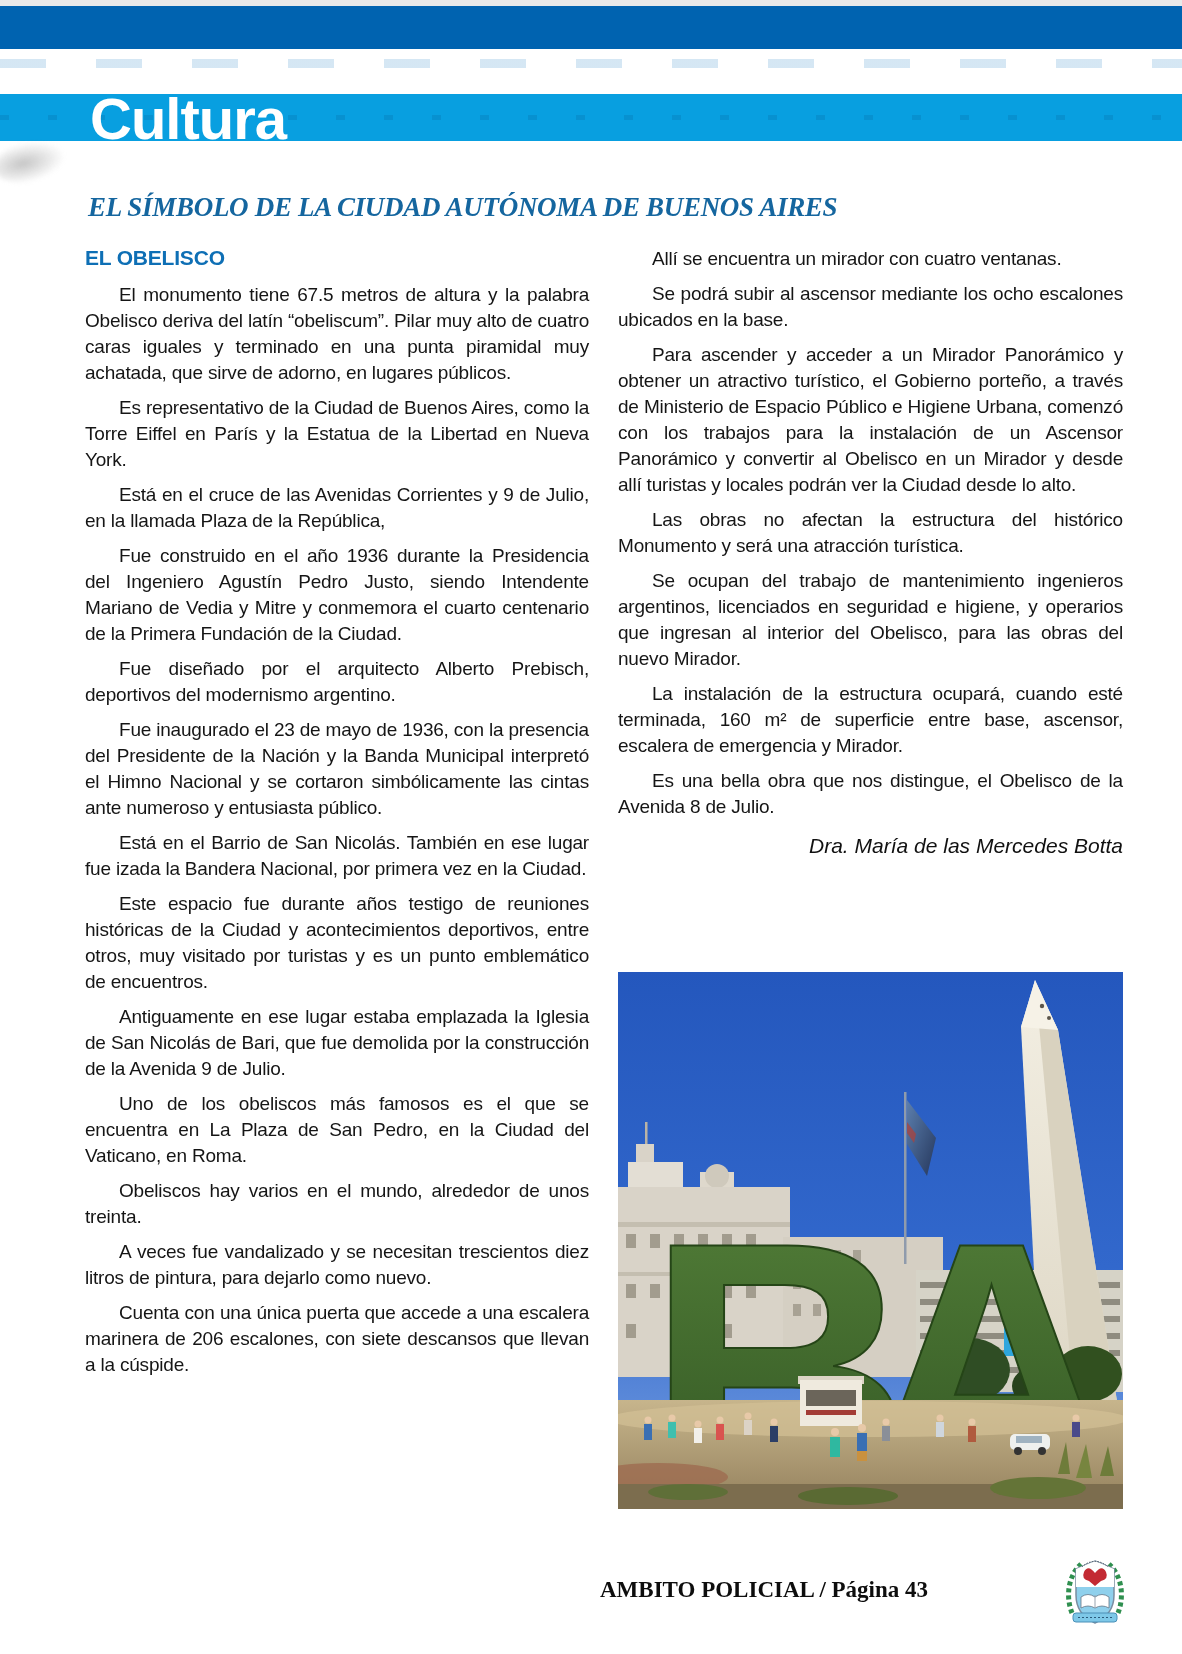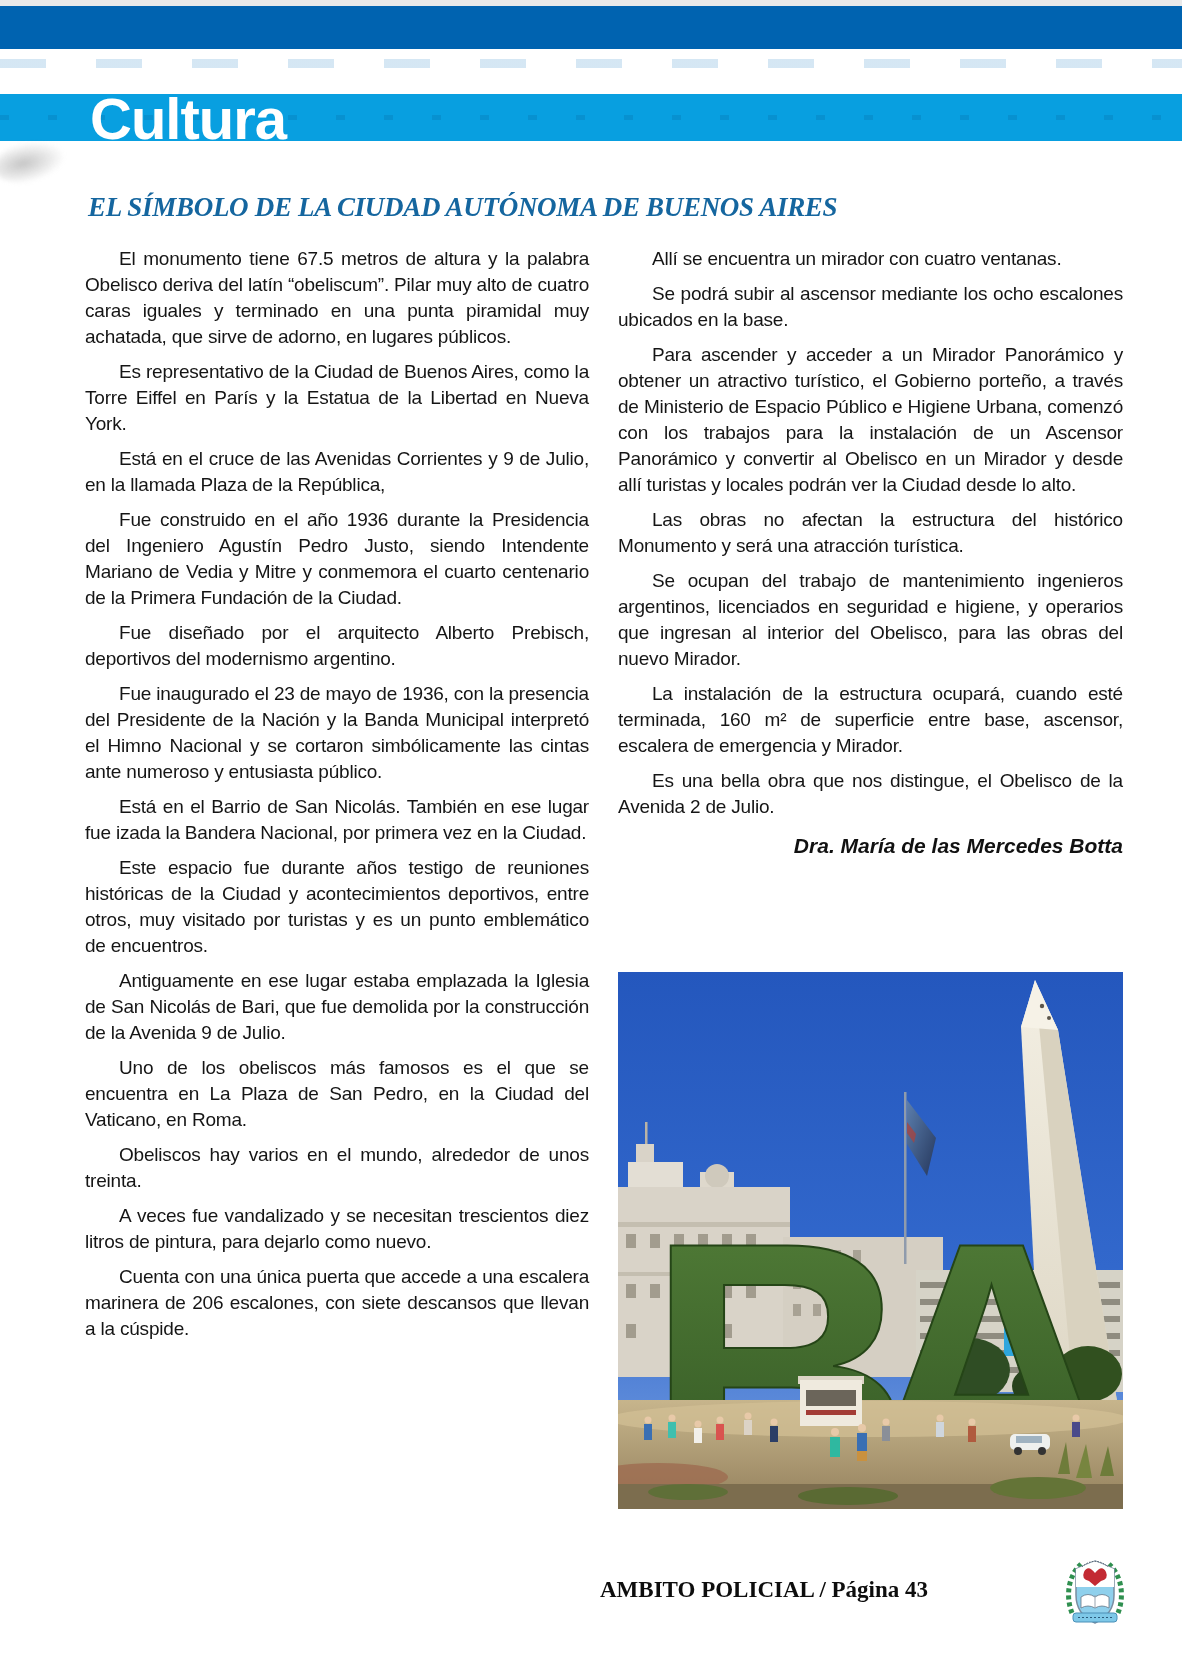--- a/index.html
+++ b/index.html
@@ -33,21 +33,21 @@
   .col-left{left:85px;}
   .col-right{left:618px;width:505px;}
   .kicker{
     margin:0 0 12px 0;font-size:21px;font-weight:bold;color:#0e6fb5;letter-spacing:-0.2px;
   }
   .col p{
     margin:0 0 9px 0;font-size:19px;line-height:26px;text-align:justify;
     text-indent:34px;letter-spacing:-0.2px;hyphens:auto;
   }
   .byline{
-    margin-top:14px;text-align:right;font-weight:bold;font-style:italic;
+    margin-top:14px;text-align:right;font-weight:normal;font-style:italic;
     font-size:21px;color:#111;
   }
   
   .photo{position:absolute;left:618px;top:966px;width:505px;height:537px;overflow:hidden;}
   .photo svg{display:block;}
   
   .footer-text{
     position:absolute;top:1571px;left:600px;width:463px;
     font-family:"Liberation Serif",serif;font-weight:bold;font-size:23px;color:#0d0d0d;
   }
@@ -62,20 +62,21 @@
   <div class="stripe-dashes"></div>
   <div class="bar-light">
     <div class="ticks"></div>
   </div>
   <div class="cultura">Cultura</div>
   <div class="smudge"></div>
 
   <div class="headline">EL SÍMBOLO DE LA CIUDAD AUTÓNOMA DE BUENOS AIRES</div>
 
   <div class="col col-left">
+    <h3 class="kicker">EL OBELISCO</h3>
     <p>El monumento tiene 67.5 metros de altura y la palabra Obelisco deriva del latín “obeliscum”. Pilar muy alto de cuatro caras iguales y terminado en una punta piramidal muy achatada, que sirve de adorno, en lugares públicos.</p>
     <p>Es representativo de la Ciudad de Buenos Aires, como la Torre Eiffel en París y la Estatua de la Libertad en Nueva York.</p>
     <p>Está en el cruce de las Avenidas Corrientes y 9 de Julio, en la llamada Plaza de la República,</p>
     <p>Fue construido en el año 1936 durante la Presidencia del Ingeniero Agustín Pedro Justo, siendo Intendente Mariano de Vedia y Mitre y conmemora el cuarto centenario de la Primera Fundación de la Ciudad.</p>
     <p>Fue diseñado por el arquitecto Alberto Prebisch, deportivos del modernismo argentino.</p>
     <p>Fue inaugurado el 23 de mayo de 1936, con la presencia del Presidente de la Nación y la Banda Municipal interpretó el Himno Nacional y se cortaron simbólicamente las cintas ante numeroso y entusiasta público.</p>
     <p>Está en el Barrio de San Nicolás. También en ese lugar fue izada la Bandera Nacional, por primera vez en la Ciudad.</p>
     <p>Este espacio fue durante años testigo de reuniones históricas de la Ciudad y acontecimientos deportivos, entre otros, muy visitado por turistas y es un punto emblemático de encuentros.</p>
     <p>Antiguamente en ese lugar estaba emplazada la Iglesia de San Nicolás de Bari, que fue demolida por la construcción de la Avenida 9 de Julio.</p>
     <p>Uno de los obeliscos más famosos es el que se encuentra en La Plaza de San Pedro, en la Ciudad del Vaticano, en Roma.</p>
@@ -84,21 +85,21 @@
     <p>Cuenta con una única puerta que accede a una escalera marinera de 206 escalones, con siete descansos que llevan a la cúspide.</p>
   </div>
 
   <div class="col col-right">
     <p>Allí se encuentra un mirador con cuatro ventanas.</p>
     <p>Se podrá subir al ascensor mediante los ocho escalones ubicados en la base.</p>
     <p>Para ascender y acceder a un Mirador Panorámico y obtener un atractivo turístico, el Gobierno porteño, a través de Ministerio de Espacio Público e Higiene Urbana, comenzó con los trabajos para la instalación de un Ascensor Panorámico y convertir al Obelisco en un Mirador y desde allí turistas y locales podrán ver la Ciudad desde lo alto.</p>
     <p>Las obras no afectan la estructura del histórico Monumento y será una atracción turística.</p>
     <p>Se ocupan del trabajo de mantenimiento ingenieros argentinos, licenciados en seguridad e higiene, y operarios que ingresan al interior del Obelisco, para las obras del nuevo Mirador.</p>
     <p>La instalación de la estructura ocupará, cuando esté terminada, 160 m² de superficie entre base, ascensor, escalera de emergencia y Mirador.</p>
-    <p>Es una bella obra que nos distingue, el Obelisco de la Avenida 2 de Julio.</p>
+    <p>Es una bella obra que nos distingue, el Obelisco de la Avenida 8 de Julio.</p>
     <div class="byline">Dra. María de las Mercedes Botta</div>
   </div>
 
   <div class="photo">
     <svg width="505" height="537" viewBox="0 0 505 537" xmlns="http://www.w3.org/2000/svg">
       <defs>
         <linearGradient id="skyGrad" x1="0" y1="0" x2="0" y2="1">
           <stop offset="0" stop-color="#2457bd"></stop>
           <stop offset="0.55" stop-color="#3268cc"></stop>
           <stop offset="1" stop-color="#7ba3e3"></stop>

